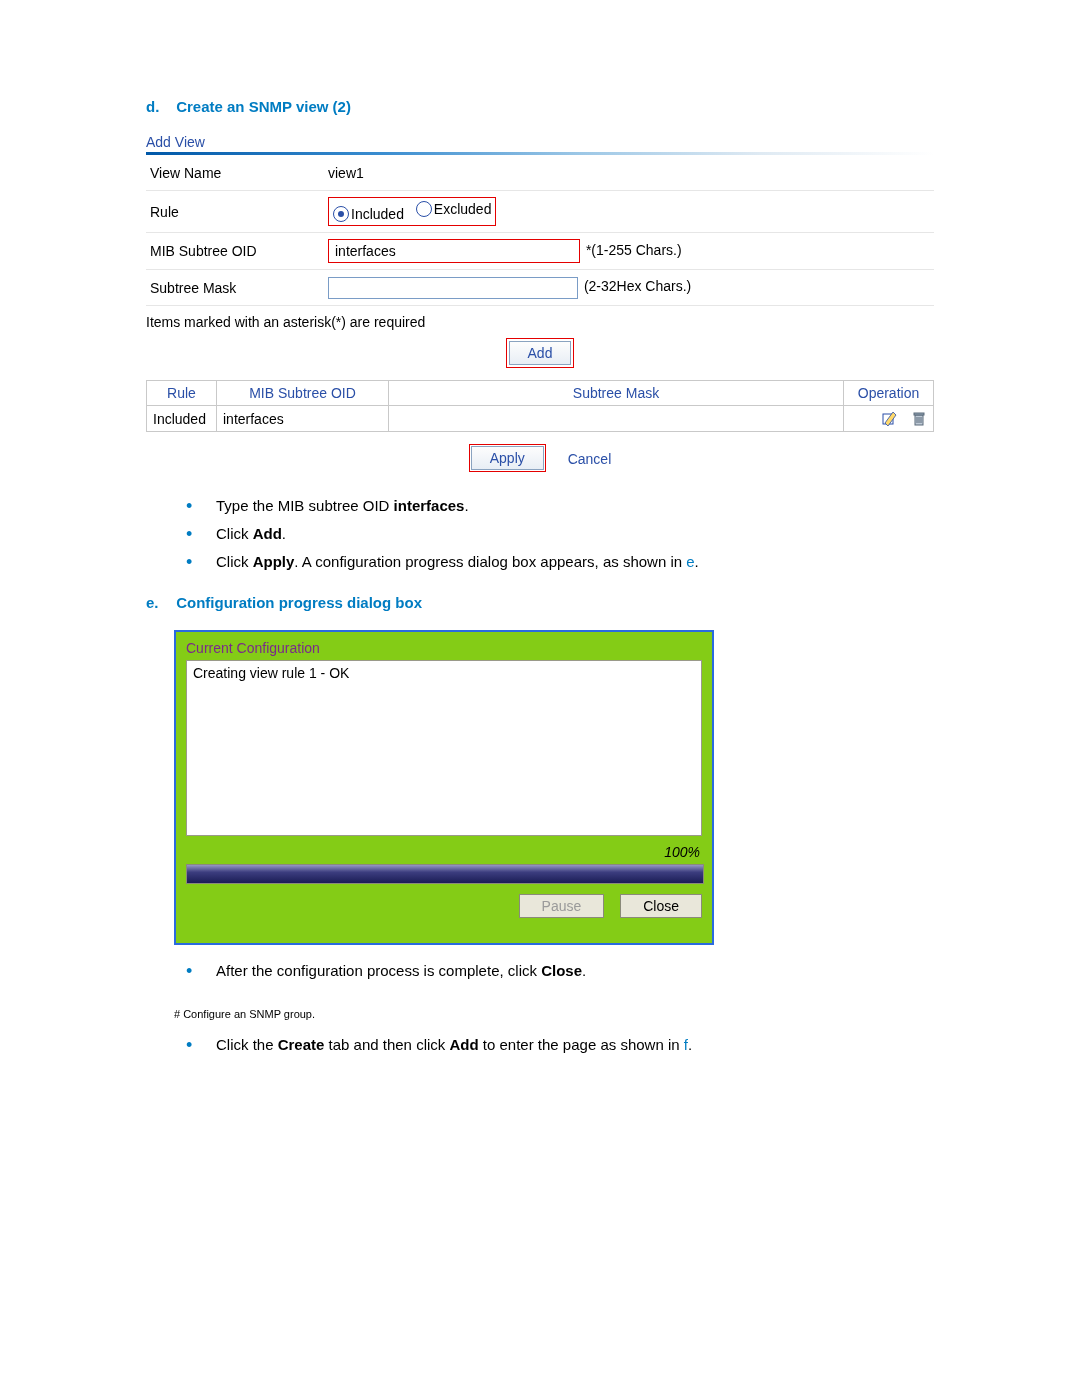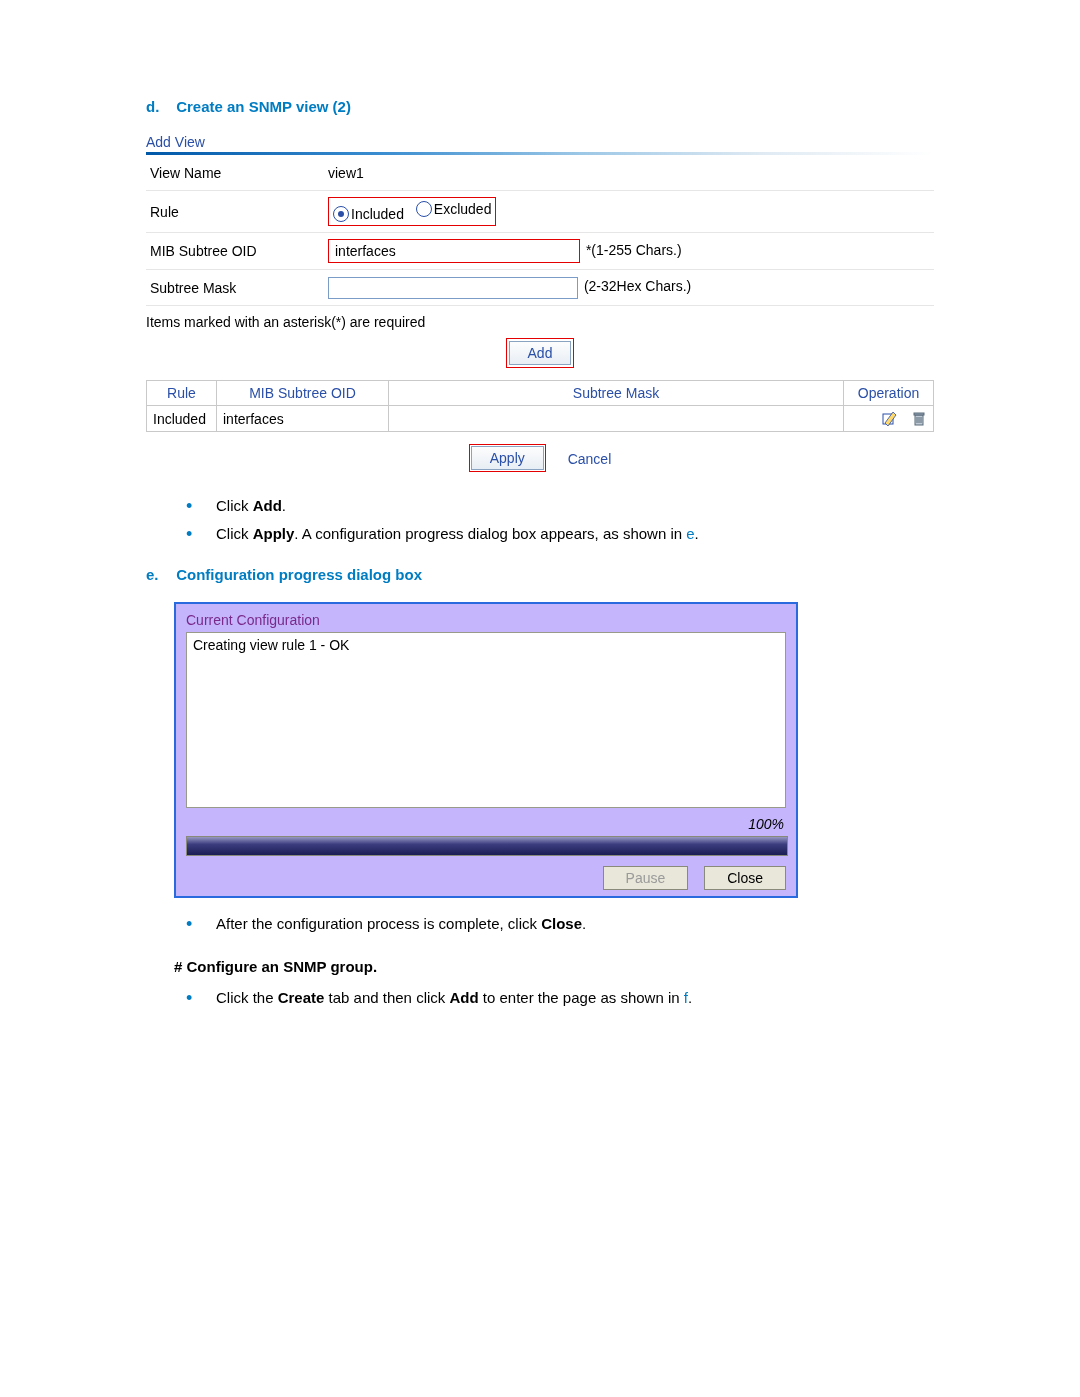--- a/index.html
+++ b/index.html
@@ -38,30 +38,30 @@
 .apply-row { text-align:center; margin-top:12px; }
 .apply-red { border:1px solid #e40000; display:inline-block; padding:1px; margin-right:18px; }
 .cancel-link { color:#2a4fa7; font-size:14px; vertical-align:middle; }
 
 .bul-list { margin:20px 0 16px 40px; padding:0; }
 .bul-list li { list-style:none; position:relative; padding-left:30px; font-size:15px; line-height:28px; }
 .bul-list li::before { content:"•"; position:absolute; left:0; color:#007cc2; font-size:18px; }
 .bold { font-weight:bold; }
 .step-ref { color:#007cc2; }
 
-.prog-box { margin:16px 0 12px 28px; width:624px; border:2px solid #2a6adf; background:#c4b5fd; padding:8px 10px 6px; box-sizing:border-box; font-size:14px; }
+.prog-box { margin:16px 0 12px 28px; width:540px; border:2px solid #2a6adf; background:#84cc16; padding:8px 10px 25px; box-sizing:border-box; font-size:14px; }
 .prog-title { color:#7a2a8a; margin-bottom:4px; }
 .prog-ta { width:100%; height:176px; border:1px solid #9a9a8a; background:#fff; font-size:14px; padding:4px 6px; box-sizing:border-box; resize:none; font-family:inherit; display:block; }
 .prog-pct { text-align:right; margin:8px 2px 4px;font-style:italic; }
 .prog-bar { width:100%; height:18px; border:1px solid #8a8a7a; background:linear-gradient(#9697c2, #3c3d7f 40%, #1b1d55); }
 .prog-btns { text-align:right; margin-top:10px; }
 .flat-btn { display:inline-block; border:1px solid #8a8a7a; background:#e9e7da; padding:3px 22px; font-size:14px; margin-left:12px; }
 .flat-btn.disabled { color:#9a9a9a; }
 
-.body-text { font-size:15px; line-height:26px; margin:8px 0 0 28px;font-weight:bold; }
+.body-text { font-size:11px; line-height:26px; margin:8px 0 0 28px; }
 
 .page-num { position:absolute; left:0; right:0; bottom:24px; text-align:center; font-size:14px; }
 </style>
 </head>
 <body>
 
 <div class="page">
 
   <div class="h-step">
     <span class="lbl">d.</span>
@@ -162,20 +162,23 @@
     <div class="apply-row">
       <span class="apply-red">
         <span class="btn">Apply</span>
       </span>
       <span class="cancel-link">Cancel</span>
     </div>
   </div>
 
   <ul class="bul-list">
     <li>
+      <span>Type the MIB subtree OID </span><span class="bold">interfaces</span><span>.</span>
+    </li>
+    <li>
       <span>Click </span><span class="bold">Add</span><span>.</span>
     </li>
     <li>
       <span>Click </span><span class="bold">Apply</span><span>. A configuration progress dialog box appears, as shown in </span><span class="step-ref">e</span><span>.</span>
     </li>
   </ul>
 
   <div class="h-step">
     <span class="lbl">e.</span>
     <span>Configuration progress dialog box</span>

